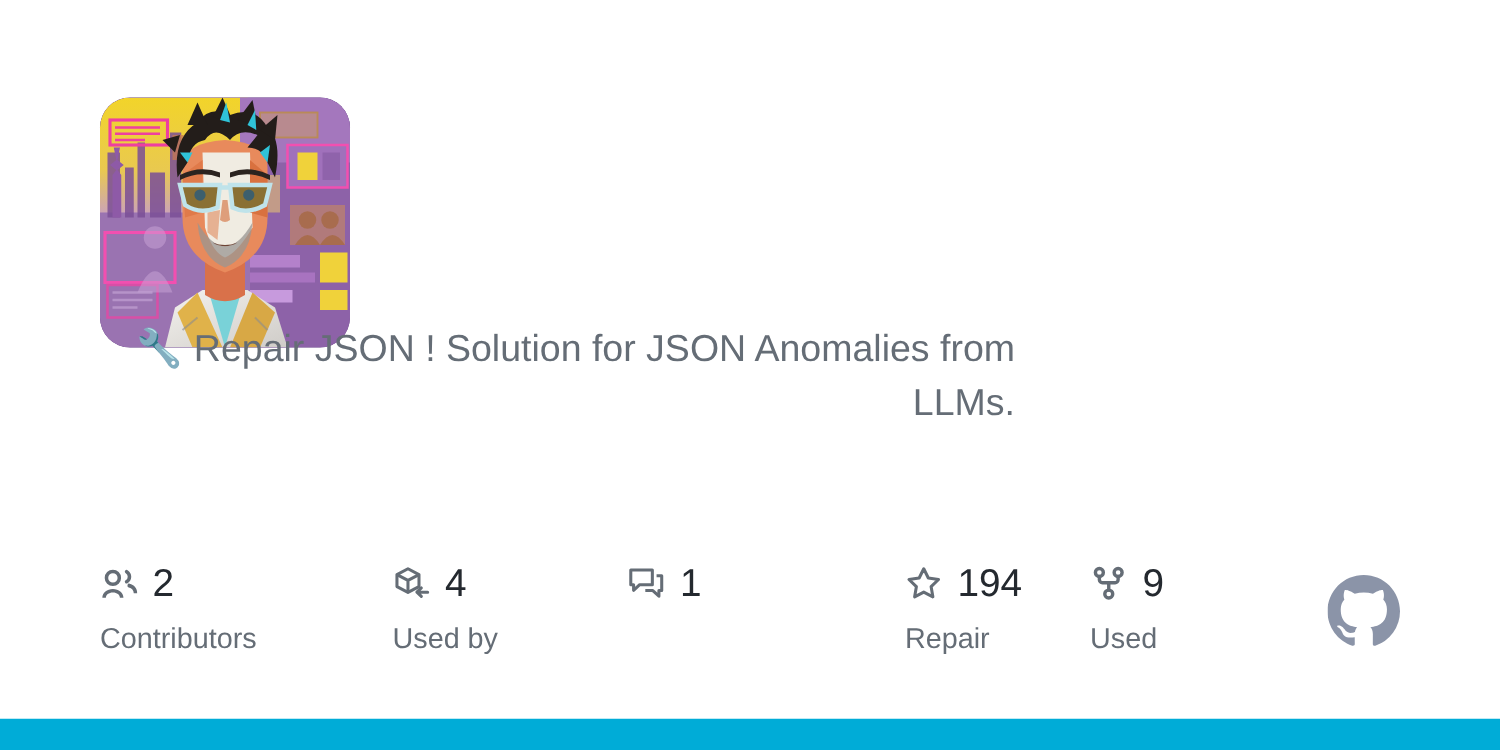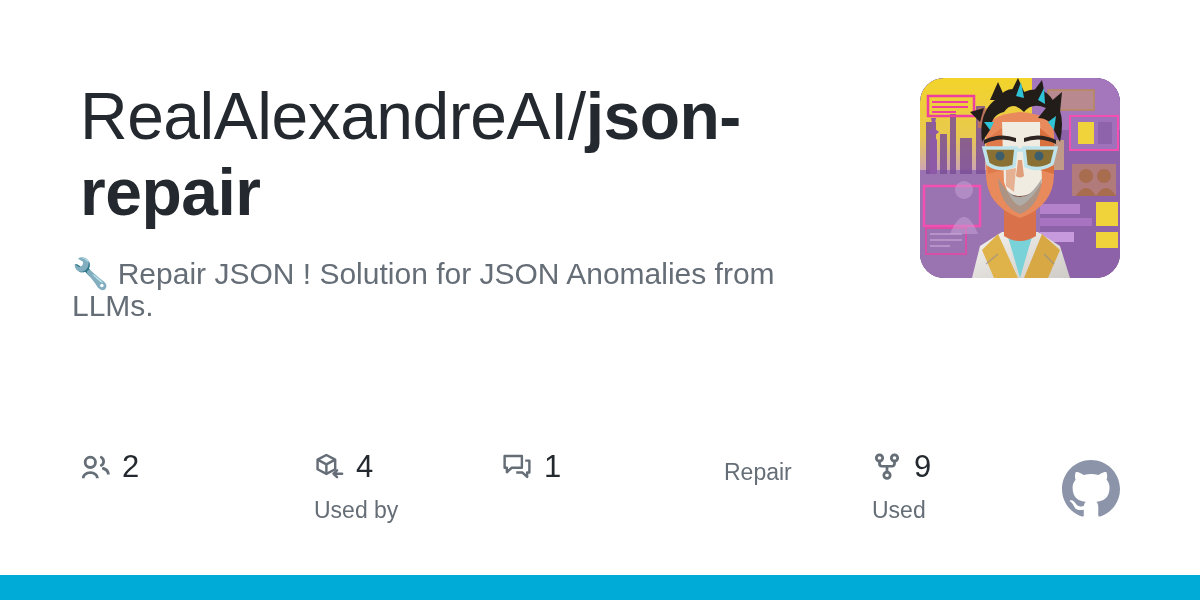--- a/index.html
+++ b/index.html
@@ -41,27 +41,28 @@
     color: #24292f;
     font-weight: 400;
     word-break: break-word;
   }
   .repo-title .owner { font-weight: 400; }
   .repo-title .slash { font-weight: 400; }
   .repo-title .name  { font-weight: 700; }
 
   .description {
     position: absolute;
-    left: 72px;
+    left: 82px;
     top: 258px;
     width: 730px;
     font-size: 30px;
-    line-height: 32px;
+    line-height: 43px;
     color: #656d76;
     font-weight: 400;
+    text-align: right;
   }
   .description .emoji {
     font-family: "DejaVu Sans", sans-serif;
     color: #9096a0;
   }
 
   
   .avatar {
     position: relative;
     width: 200px;
@@ -141,23 +142,20 @@
     height: 25px;
   }
 </style>
 </head>
 <body>
 
 <div class="card">
 
   <div class="header">
 
-    <h1 class="repo-title">
-      <span class="owner">RealAlexandreAI</span><span class="slash">/</span><span class="name">json-repair</span>
-    </h1>
 
     <div class="avatar">
       <svg viewBox="0 0 200 200" xmlns="http://www.w3.org/2000/svg" aria-hidden="true">
         <defs>
           <clipPath id="avClip">
               <rect x="0" y="0" width="200" height="200" rx="24" ry="24"></rect>
             </clipPath>
           <linearGradient id="skyGrad" x1="0" y1="0" x2="0" y2="1">
             <stop offset="0%" stop-color="#f2d42a"></stop>
             <stop offset="60%" stop-color="#e9c94f"></stop>
@@ -305,20 +303,21 @@
 
     <div class="stat stat-contributors">
       <div class="stat-top">
         <span class="stat-icon">
           <svg viewBox="0 0 16 16" fill="currentColor" aria-hidden="true">
             <path d="M5.5 3.5a2 2 0 1 1 0 4 2 2 0 0 1 0-4Zm0-1.5a3.5 3.5 0 1 0 0 7 3.5 3.5 0 0 0 0-7ZM1 14c0-2.2 2.015-3.75 4.5-3.75S10 11.8 10 14H8.5c0-1.26-1.24-2.25-3-2.25S2.5 12.74 2.5 14H1Zm9.72-11.53a.75.75 0 0 1 1.03-.26 3.25 3.25 0 0 1 0 5.58.75.75 0 1 1-.77-1.29 1.75 1.75 0 0 0 0-3 .75.75 0 0 1-.26-1.03Zm1.03 6.06a.75.75 0 0 1 .9-.56C14.45 8.38 15.9 9.9 15.9 12h-1.5c0-1.2-.83-2.07-2.1-2.43a.75.75 0 0 1-.55-.9Z"></path>
           </svg>
         </span>
         <span class="stat-value">2</span>
       </div>
+      <div class="stat-label">Contributors</div>
     </div>
 
     <div class="stat stat-usedby">
       <div class="stat-top">
         <span class="stat-icon">
           <svg viewBox="0 0 16 16" fill="none" stroke="currentColor" stroke-width="1.3" aria-hidden="true">
             <path d="M6.6 1.6 1.9 4.1v5.1l4.7 2.5 4.7-2.5V4.1L6.6 1.6Z" stroke-linejoin="round"></path>
             <path d="M1.9 4.1 6.6 6.6l4.7-2.5M6.6 6.6v5.1" stroke-linejoin="round"></path>
             <path d="M15 11.6h-4.1M12.3 9.8l-1.9 1.8 1.9 1.8" stroke-linecap="round" stroke-linejoin="round"></path>
           </svg>
@@ -334,20 +333,28 @@
           <svg viewBox="0 0 16 16" fill="none" stroke="currentColor" stroke-width="1.3" aria-hidden="true">
             <path d="M1.4 2.1h9.2v6.3H5.2L2.6 10.8V8.4H1.4V2.1Z" stroke-linejoin="round"></path>
             <path d="M12.4 4.6h2.2v6.3h-1.2v2.4l-2.6-2.4H7.6" stroke-linejoin="round"></path>
           </svg>
         </span>
         <span class="stat-value">1</span>
       </div>
     </div>
 
     <div class="stat stat-stars">
+      <div class="stat-top">
+        <span class="stat-icon">
+          <svg viewBox="0 0 16 16" fill="none" stroke="currentColor" stroke-width="1.3" aria-hidden="true">
+            <path d="M8 1.6l1.95 3.95 4.35.63-3.15 3.07.74 4.34L8 11.54l-3.89 2.05.74-4.34L1.7 6.18l4.35-.63L8 1.6Z" stroke-linejoin="round"></path>
+          </svg>
+        </span>
+        <span class="stat-value">194</span>
+      </div>
       <div class="stat-label">Repair</div>
     </div>
 
     <div class="stat stat-forks">
       <div class="stat-top">
         <span class="stat-icon">
           <svg viewBox="0 0 16 16" fill="none" stroke="currentColor" stroke-width="1.45" aria-hidden="true">
             <circle cx="4" cy="3.2" r="1.7"></circle>
             <circle cx="12" cy="3.2" r="1.7"></circle>
             <circle cx="8" cy="12.4" r="1.7"></circle>

